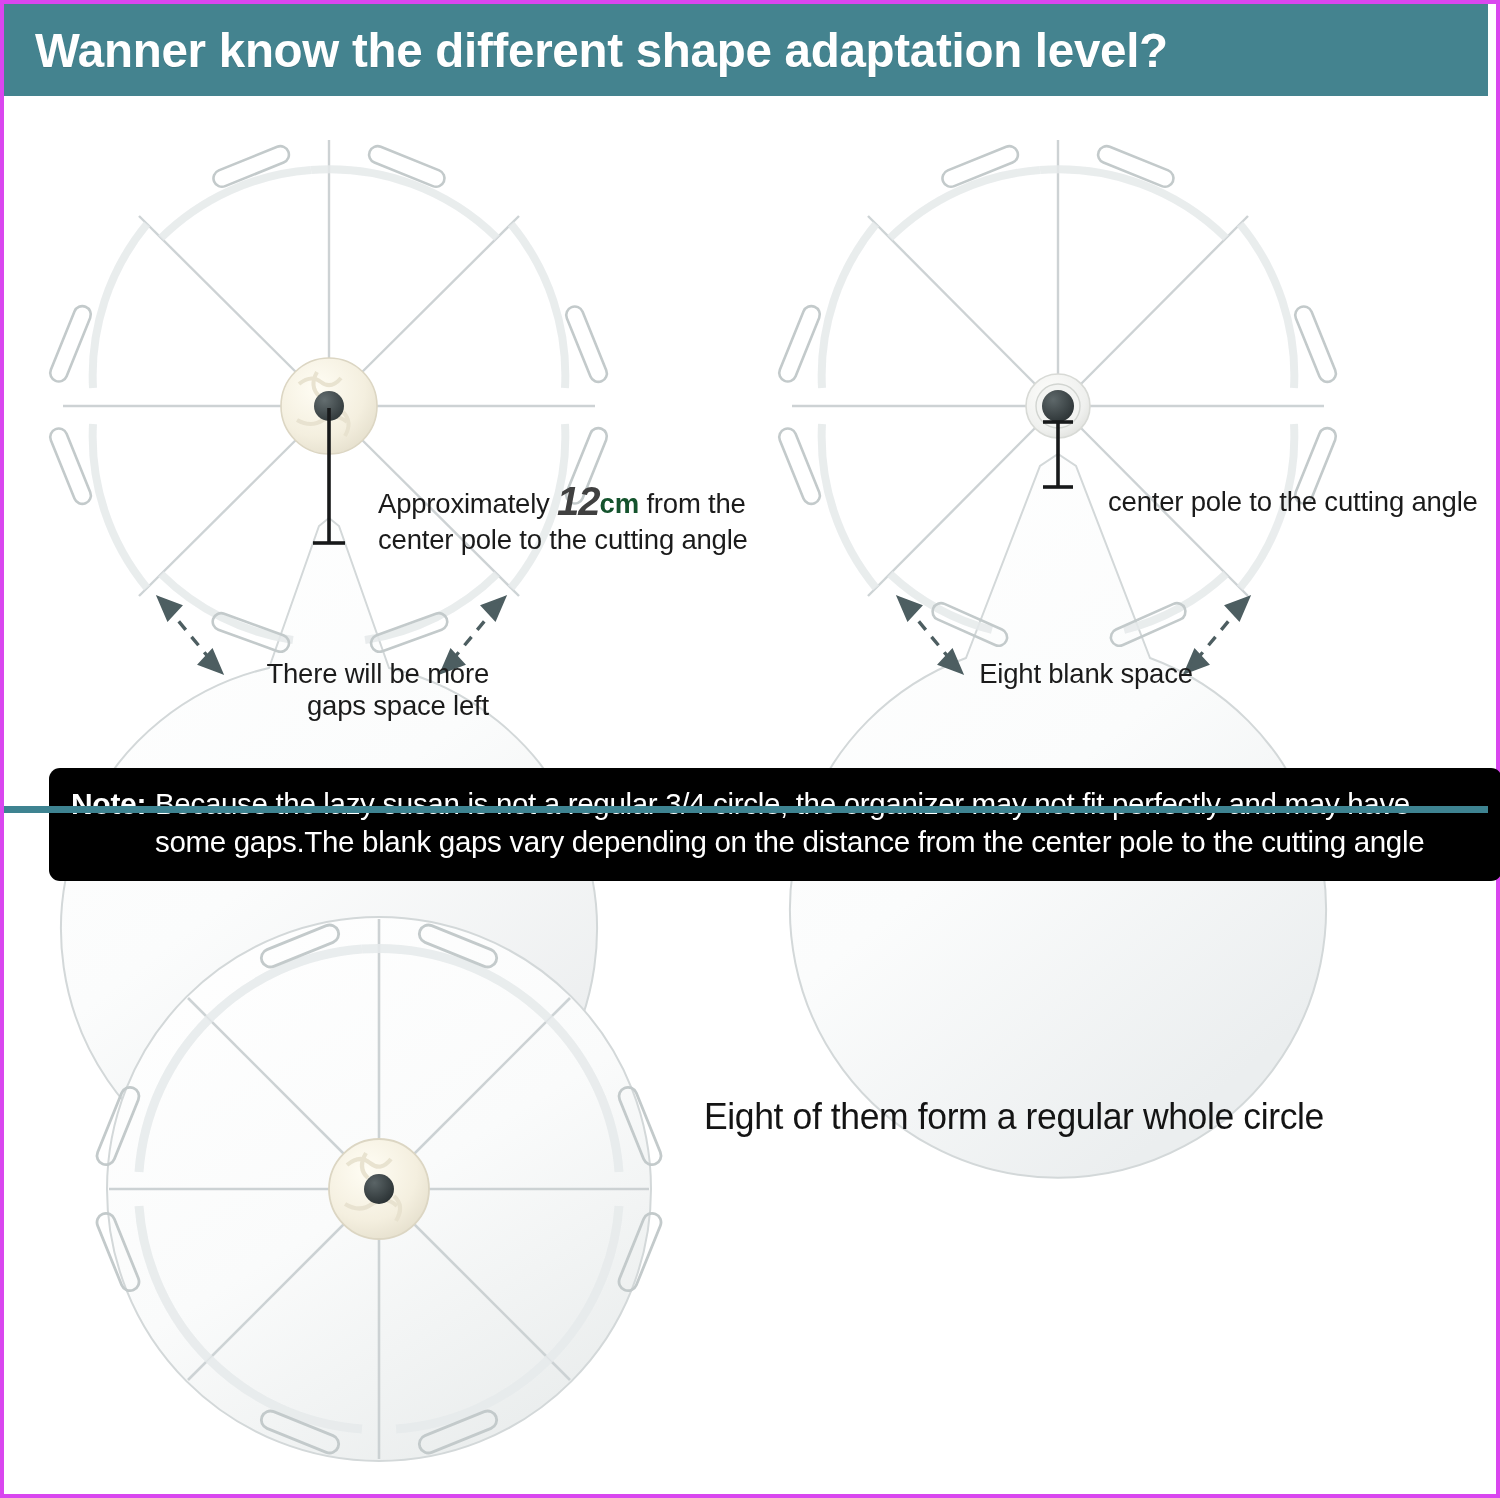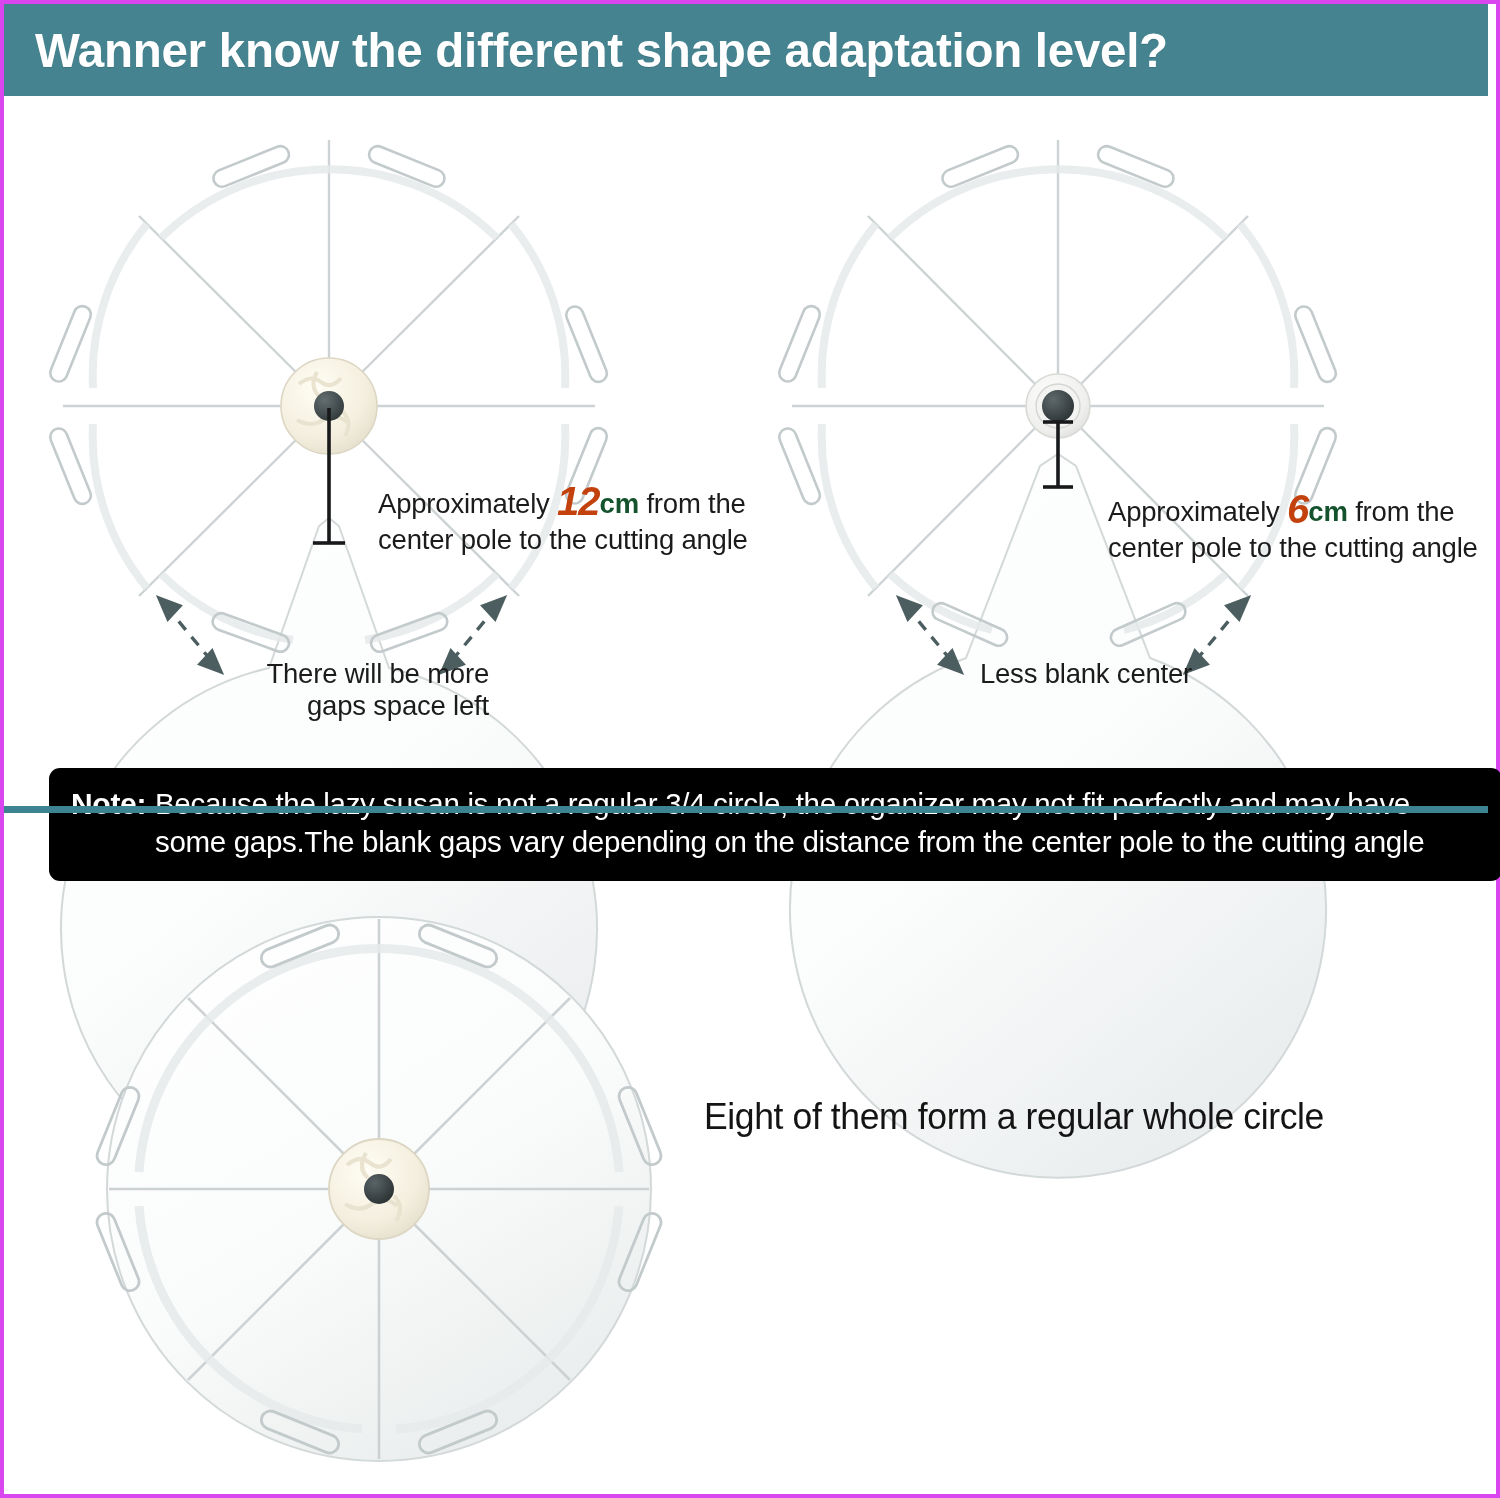--- a/index.html
+++ b/index.html
@@ -52,21 +52,21 @@
   
   .dim-text{
     position:absolute;
     font-size:27.5px;
     color:#1b1b1b;
     line-height:1.16;
     white-space:nowrap;
     letter-spacing:-0.2px;
   }
   .dim-num{
-    color:#c2410c;
+    color:#404040;
     font-size:40px;
     font-style:italic;
     font-weight:bold;
     letter-spacing:-1px;
     vertical-align:-2px;
   }
   .dim-unit{
     color:#14532d;
     font-size:27.5px;
     font-weight:600;
@@ -305,30 +305,25 @@
           </g>
           <g stroke="#4D5E61" stroke-width="3.4" fill="#4D5E61">
             <line x1="503" y1="500" x2="455" y2="558" stroke-dasharray="11,9"></line>
             <polygon points="510,492 489,500 501,513"></polygon>
             <polygon points="448,566 469,558 457,545"></polygon>
           </g>
         </svg>
       </div>
 
       <div class="dim-text" style="left:362px;top:390px;">
-        <div>
-          <span>Approximately</span>
-          <span class="dim-num">6</span><span class="dim-unit">cm</span>
-          <span>from the</span>
-        </div>
         <div>center pole to the cutting angle</div>
       </div>
 
       <div class="gap-caption" style="left:180px;top:562px;width:320px;">
-        <div>Less blank center</div>
+        <div>Eight blank space</div>
       </div>
     </div>
 
     <div class="note-box">
       <div class="note-label">Note:</div>
       <div class="note-body">Because the lazy susan is not a regular 3/4 circle, the organizer may not fit perfectly and may have some gaps.The blank gaps vary depending on the distance from the center pole to the cutting angle</div>
     </div>
   </div>
 
   <div class="divider"></div>

